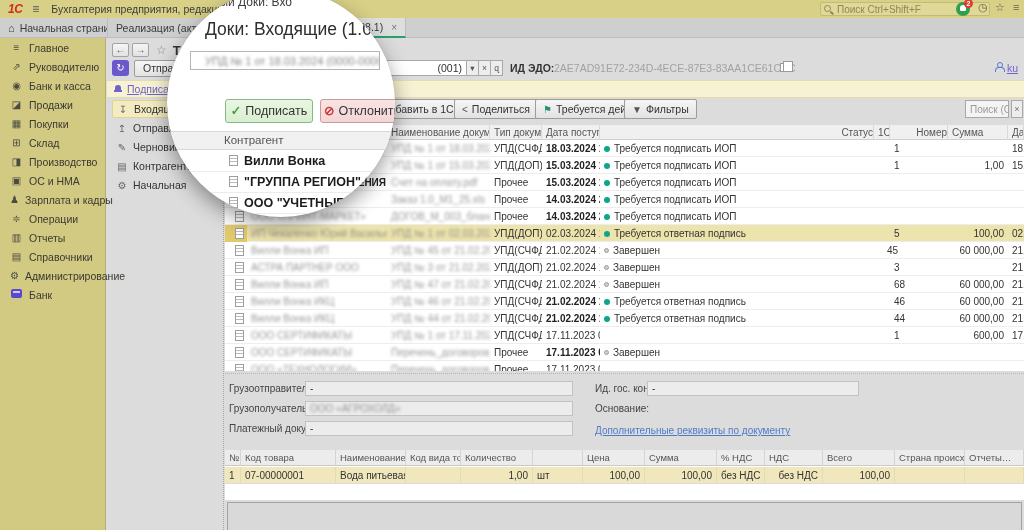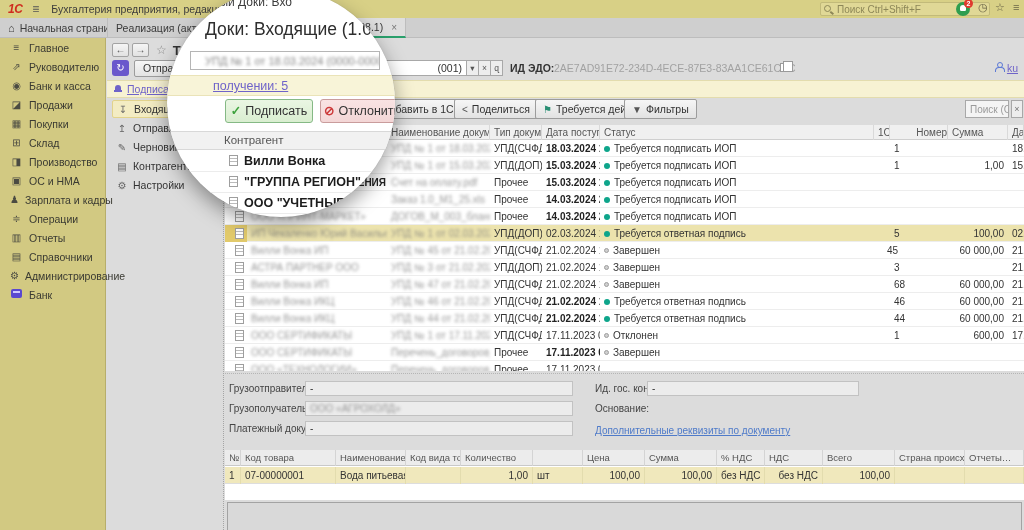--- a/index.html
+++ b/index.html
@@ -265,42 +265,42 @@
     <div class="innav-item">
       <span class="ic">✎</span>
       <span class="lb">Черновики</span>
     </div>
     <div class="innav-item">
       <span class="ic">▤</span>
       <span class="lb">Контрагенты</span>
     </div>
     <div class="innav-item">
       <span class="ic">⚙</span>
-      <span class="lb">Настройки</span>
+      <span class="lb">Начальная</span>
     </div>
   </div>
 <div class="vsplit"></div>
 
 <div class="actions">
   <span class="actbtn" style="left:130px;"><span class="gicon">⊕</span><span>Добавить в 1С</span><span class="caret">▼</span></span>
   <span class="actbtn" style="left:222px;"><span class="gicon">&lt;</span><span>Поделиться</span><span class="caret">▼</span></span>
   <span class="actbtn" style="left:303px;"><span class="ticon">⚑</span><span>Требуется действие</span></span>
   <span class="actbtn" style="left:392px;"><span class="gicon">▼</span><span>Фильтры</span></span>
   <span class="tsearch">Поиск (Ctrl+F)</span>
   <span class="tsearch-x">×</span>
 </div>
 
 <div class="grid" id="grid">
     <div class="ghead">
       <span class="hc" style="left: 0px; width: 22px;"></span>
       <span class="hc" style="left: 22px; width: 140px;">Контрагент</span>
       <span class="hc" style="left: 162px; width: 103px;">Наименование документа</span>
       <span class="hc" style="left: 265px; width: 52px;">Тип документа</span>
       <span class="hc" style="left: 317px; width: 58px;">Дата поступ… ↑</span>
-      <span class="hc" style="left: 375px; width: 274px;">Статус</span>
+      <span class="hc" style="left: 375px; width: 274px; text-align: right;">Статус</span>
       <span class="hc" style="left: 649px; width: 16px;">1С</span>
       <span class="hc" style="left: 665px; width: 58px; text-align: right;">Номер</span>
       <span class="hc" style="left: 723px; width: 60px;">Сумма</span>
       <span class="hc" style="left: 783px; width: 16px;">Дата</span>
     </div>
     <div class="grow" style="top: 15px;">
       <span class="gc" style="left: 0px; width: 22px;"><span class="docico"></span></span>
       <span class="gc bold" style="left: 22px; width: 140px;">Вилли Вонка</span>
       <span class="gc blur" style="left: 162px; width: 103px;">УПД № 1 от 18.03.2024</span>
       <span class="gc " style="left: 265px; width: 52px;">УПД(СЧФДОП)</span>
@@ -430,21 +430,20 @@
       <span class="gc " style="left: 665px; width: 58px;">44</span>
       <span class="gc r" style="left: 723px; width: 60px;">60 000,00</span>
       <span class="gc " style="left: 783px; width: 16px;">21.0</span>
     </div>
     <div class="grow" style="top: 202px;">
       <span class="gc" style="left: 0px; width: 22px;"><span class="docico"></span></span>
       <span class="gc blur" style="left: 22px; width: 140px;">ООО СЕРТИФИКАТЫ</span>
       <span class="gc blur" style="left: 162px; width: 103px;">УПД № 1 от 17.11.2023</span>
       <span class="gc " style="left: 265px; width: 52px;">УПД(СЧФДОП)</span>
       <span class="gc " style="left: 317px; width: 58px;">17.11.2023 01:22</span>
-      <span class="gc " style="left: 375px; width: 274px;"><span class="dot x"></span>Отклонен</span>
       <span class="gc " style="left: 649px; width: 16px;"></span>
       <span class="gc " style="left: 665px; width: 58px;">1</span>
       <span class="gc r" style="left: 723px; width: 60px;">600,00</span>
       <span class="gc " style="left: 783px; width: 16px;">17.1</span>
     </div>
     <div class="grow" style="top: 219px;">
       <span class="gc" style="left: 0px; width: 22px;"><span class="docico"></span></span>
       <span class="gc blur" style="left: 22px; width: 140px;">ООО СЕРТИФИКАТЫ</span>
       <span class="gc blur" style="left: 162px; width: 103px;">Перечень_договоров_отгр.В…</span>
       <span class="gc " style="left: 265px; width: 52px;">Прочее</span>
@@ -524,23 +523,20 @@
       <span class="gc" style="left: 740px; width: 59px;"></span>
     </div>
   </div>
 
 <div class="bottompanel"></div>
 
 <div class="magnifier">
   <span class="m-caption">вый Доки: Вхо</span>
   <span class="m-title">Доки: Входящие (1.0.28.</span>
   <div class="m-field"><span class="blur2">УПД № 1 от 18.03.2024 (0000-000001)</span></div>
-  <div class="m-strip">
-    <span class="link">получении: 5</span>
-  </div>
   <div class="m-btn m-sign"><span class="ck">✓</span><span>Подписать</span></div>
   <div class="m-btn m-decline"><span class="no">⊘</span><span>Отклонить</span></div>
   <div class="m-header">
       <span>Контрагент</span>
     </div>
   <div id="mrows">
       <div class="m-row" style="top: 162px;"><span class="docico"></span><span class="nm">Вилли Вонка</span></div>
       <div class="m-row" style="top: 183px;"><span class="docico"></span><span class="nm">"ГРУППА РЕГИОН" ООО</span></div>
       <div class="m-row" style="top: 204px;"><span class="docico"></span><span class="nm">ООО "УЧЕТНЫЕ РЕШЕНИЯ</span></div>
       <div class="m-row" style="top: 225px;"></div>

